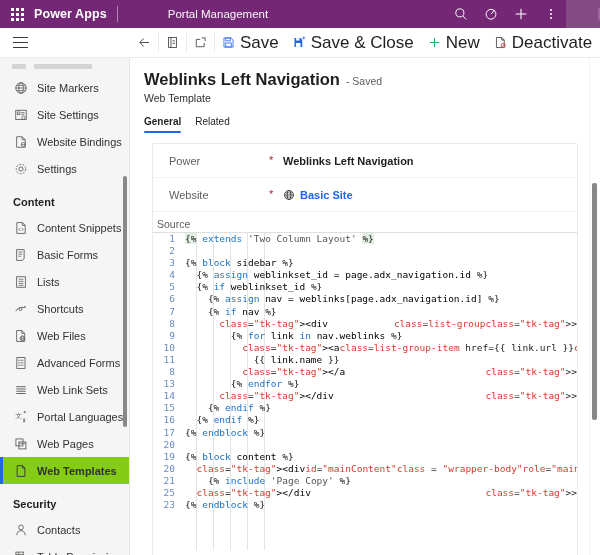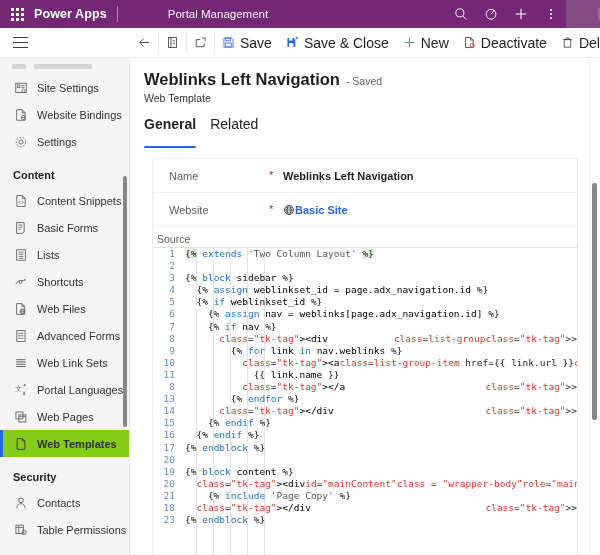--- a/index.html
+++ b/index.html
@@ -77,21 +77,21 @@
     display: block; width: 15px; height: 1.6px; background: #3b3a39;
     box-shadow: 0 5px 0 #3b3a39, 0 -5px 0 #3b3a39;
   }
   .cmd-spacer { width: 90px; flex: none; }
   .cmd-divider { width: 1px; height: 20px; background: #edebe9; flex: none; }
   .cmdbtn {
     height: 30px; display: flex; align-items: center; gap: 5px;
     padding: 0 7px; white-space: nowrap; flex: none;
   }
   .cmdbtn svg { display: block; flex: none; }
-  .cmdbtn .lbl { font-size: 14px; }
+  .cmdbtn .lbl { font-size: 17px; }
 
   
   .shell { display: flex; height: calc(555px - 28px - 30px); }
 
   
   .sitemap {
     width: 130px; flex: none;
     background: #f5f5f5;
     position: relative;
     overflow: hidden;
@@ -137,21 +137,21 @@
   .form-header { padding: 12px 0 0 14px; }
   .rec-title {
     font-size: 16.5px; font-weight: bold; color: #201f1e;
     display: flex; align-items: baseline; gap: 6px;
   }
   .rec-saved { font-size: 10.5px; font-weight: normal; color: #605e5c; }
   .rec-sub { font-size: 10.5px; color: #323130; margin-top: 3px; }
 
   .tabs { display: flex; gap: 14px; padding: 12px 0 0 14px; }
   .tab {
-    font-size: 14px; color: #201f1e; padding-bottom: 16px; position: relative;
+    font-size: 10px; color: #201f1e; padding-bottom: 6px; position: relative;
   }
   .tab.active { font-weight: bold; }
   .tab.active::after {
     content: ""; position: absolute; left: 0; right: 0; bottom: 0;
     height: 2px; background: #2266e3; border-radius: 1px;
   }
 
   .card {
     margin: 10px 22px 0 22px;
     border: 1px solid #edebe9;
@@ -164,21 +164,21 @@
     display: flex; align-items: center;
     height: 34px;
     border-bottom: 1px solid #f3f2f1;
     padding: 0 16px;
   }
   .field-label { width: 100px; font-size: 11px; color: #605e5c; flex: none; }
   .req-star { color: #a4262c; width: 14px; flex: none; font-size: 11px; line-height: 1; }
   .field-value { font-size: 11px; font-weight: bold; color: #201f1e; }
   .field-link {
     font-size: 11px; font-weight: bold; color: #2266e3;
-    display: flex; align-items: flex-start; 
+    display: flex; align-items: flex-start; gap: 5px;
   }
   .field-link svg { display: block; }
 
   .src-label { font-size: 10.5px; color: #605e5c; padding: 6px 0 2px 4px; }
 
   
   .editor {
     border-top: 1px solid #e1dfdd;
     font-family: "DejaVu Sans Mono", "Liberation Mono", monospace;
     font-size: 9.5px;
@@ -357,20 +357,32 @@
 <div class="shell">
 
   <nav class="sitemap">
     <div class="sitemap-inner">
 
       <div class="nav-cut">
         <span class="ghost-ic"></span>
         <span class="ghost-tx"></span>
       </div>
 
+      <div class="nav-item">
+        <span class="nav-ic">
+          <svg width="14" height="14" viewBox="0 0 16 16">
+              <circle cx="8" cy="8" r="6" fill="none" stroke="#605e5c" stroke-width="1"></circle>
+              <ellipse cx="8" cy="8" rx="2.6" ry="6" fill="none" stroke="#605e5c" stroke-width="1"></ellipse>
+              <line x1="2" y1="8" x2="14" y2="8" stroke="#605e5c" stroke-width="1"></line>
+              <line x1="3" y1="5" x2="13" y2="5" stroke="#605e5c" stroke-width=".8"></line>
+              <line x1="3" y1="11" x2="13" y2="11" stroke="#605e5c" stroke-width=".8"></line>
+            </svg>
+        </span>
+        <span class="nav-label">Site Markers</span>
+      </div>
 
       <div class="nav-item">
         <span class="nav-ic">
           <svg width="14" height="14" viewBox="0 0 16 16">
               <rect x="2" y="2.6" width="12" height="10.6" fill="none" stroke="#605e5c" stroke-width="1"></rect>
               <rect x="3.8" y="4.6" width="3" height="3" fill="none" stroke="#605e5c" stroke-width=".9"></rect>
               <line x1="8.4" y1="5.2" x2="12" y2="5.2" stroke="#605e5c" stroke-width=".9"></line>
               <line x1="8.4" y1="7.2" x2="12" y2="7.2" stroke="#605e5c" stroke-width=".9"></line>
               <circle cx="10.8" cy="11" r="1.9" fill="none" stroke="#605e5c" stroke-width=".9"></circle>
             </svg>
@@ -564,21 +576,21 @@
     </div>
 
     <div class="tabs">
       <div class="tab active">General</div>
       <div class="tab">Related</div>
     </div>
 
     <div class="card">
 
       <div class="field-row">
-        <div class="field-label">Name</div>
+        <div class="field-label">Power</div>
         <div class="req-star">*</div>
         <div class="field-value">Weblinks Left Navigation</div>
       </div>
 
       <div class="field-row">
         <div class="field-label">Website</div>
         <div class="req-star">*</div>
         <div class="field-link">
           <span>
             <svg width="12" height="12" viewBox="0 0 16 16">
@@ -618,20 +630,20 @@
             <div class="code-line"><span class="ln">8</span><span class="code">          <span <span="" class="tk-attr">class</span>=<span class="tk-attr">"tk-tag"</span>&gt;&lt;/a</span><span <span="" class="tk-attr">class</span>=<span class="tk-attr">"tk-tag"</span>&gt;&gt;</div>
             <div class="code-line"><span class="ln">13</span><span class="code">        <span class="tk-plain">{%</span> <span class="tk-kw">endfor</span> <span class="tk-plain">%}</span></span></div>
             <div class="code-line"><span class="ln">14</span><span class="code">      <span <span="" class="tk-attr">class</span>=<span class="tk-attr">"tk-tag"</span>&gt;&lt;/div</span><span <span="" class="tk-attr">class</span>=<span class="tk-attr">"tk-tag"</span>&gt;&gt;</div>
             <div class="code-line"><span class="ln">15</span><span class="code">    <span class="tk-plain">{%</span> <span class="tk-kw">endif</span> <span class="tk-plain">%}</span></span></div>
             <div class="code-line"><span class="ln">16</span><span class="code">  <span class="tk-plain">{%</span> <span class="tk-kw">endif</span> <span class="tk-plain">%}</span></span></div>
             <div class="code-line"><span class="ln">17</span><span class="code"><span class="tk-plain">{%</span> <span class="tk-kw">endblock</span> <span class="tk-plain">%}</span></span></div>
             <div class="code-line"><span class="ln">20</span><span class="code"></span></div>
             <div class="code-line"><span class="ln">19</span><span class="code"><span class="tk-plain">{%</span> <span class="tk-kw">block</span> content <span class="tk-plain">%}</span></span></div>
             <div class="code-line"><span class="ln">20</span><span class="code">  <span <span="" class="tk-attr">class</span>=<span class="tk-attr">"tk-tag"</span>&gt;&lt;div</span> <span class="tk-attr">id</span>=<span class="tk-attr">"mainContent"</span> <span class="tk-attr">class</span> = <span class="tk-attr">"wrapper-body"</span> <span class="tk-attr">role</span>=<span class="tk-attr">"main"</span>=&gt;&gt;</div>
             <div class="code-line"><span class="ln">21</span><span class="code">    <span class="tk-plain">{%</span> <span class="tk-kw">include</span> <span class="tk-str">'Page Copy'</span> <span class="tk-plain">%}</span></span></div>
-            <div class="code-line"><span class="ln">18</span><span class="code">  <span <span="" class="tk-attr">class</span>=<span class="tk-attr">"tk-tag"</span>&gt;&lt;/div</span><span <span="" class="tk-attr">class</span>=<span class="tk-attr">"tk-tag"</span>&gt;&gt;</div>
+            <div class="code-line"><span class="ln">25</span><span class="code">  <span <span="" class="tk-attr">class</span>=<span class="tk-attr">"tk-tag"</span>&gt;&lt;/div</span><span <span="" class="tk-attr">class</span>=<span class="tk-attr">"tk-tag"</span>&gt;&gt;</div>
             <div class="code-line"><span class="ln">23</span><span class="code"><span class="tk-plain">{%</span> <span class="tk-kw">endblock</span> <span class="tk-plain">%}</span></span></div>
           </div>
       </div>
 
     </div>
   </main>
 </div>
 
 </body></html>

